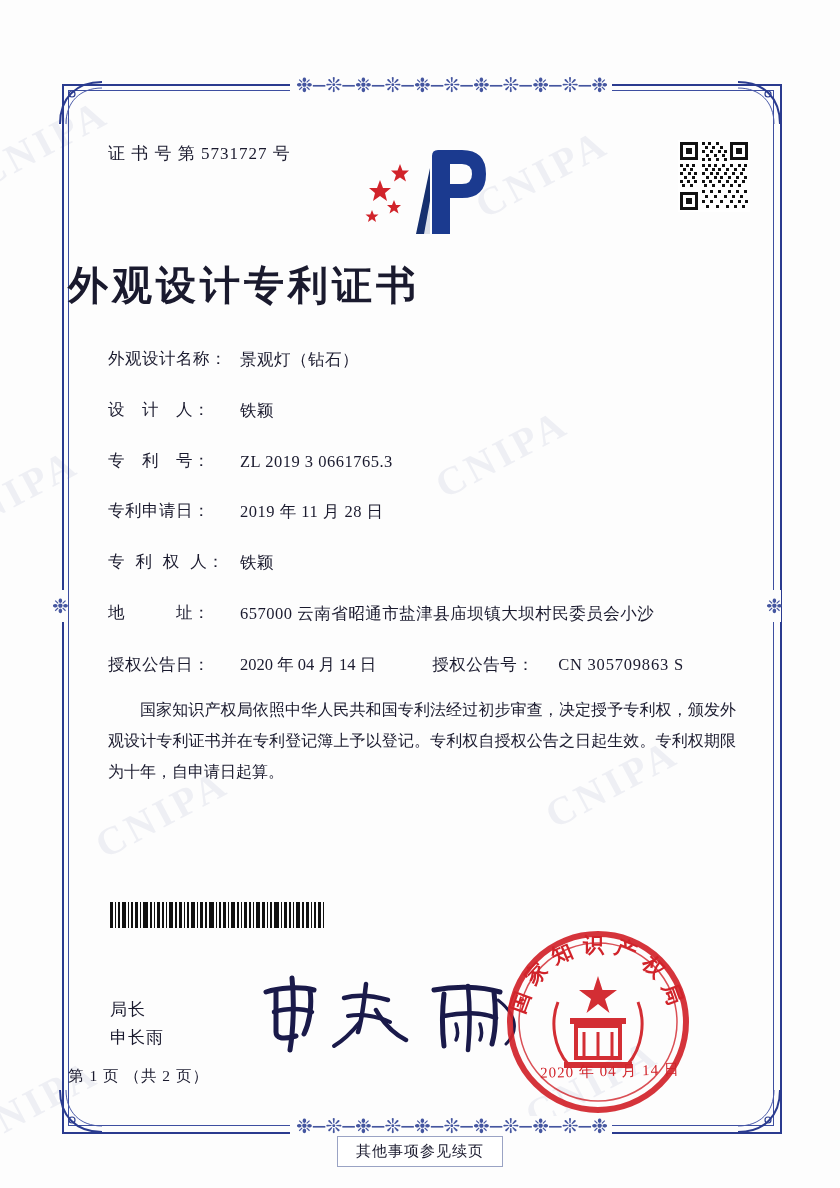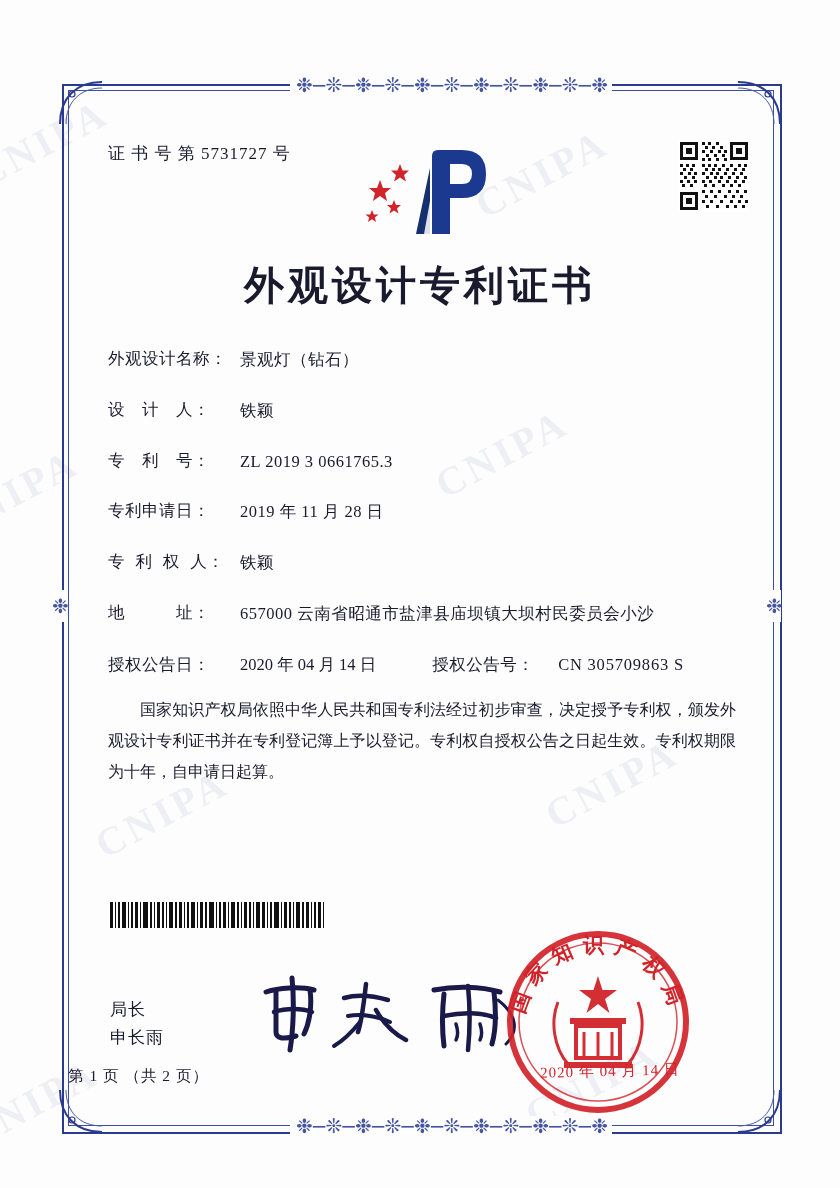--- a/index.html
+++ b/index.html
@@ -134,21 +134,21 @@
     top: 50px;
     width: 72px;
     height: 72px;
   }
 
   .title {
     position: absolute;
     left: 0;
     right: 0;
     top: 168px;
-    text-align: center;
+    text-align: left;
     font-size: 40px;
     font-weight: 700;
     letter-spacing: 4px;
     font-family: "Liberation Serif", "DejaVu Serif", serif;
   }
 
   .fields {
     position: absolute;
     left: 40px;
     top: 258px;
@@ -625,14 +625,15 @@
           <textPath href="#sealArc" startOffset="50%" text-anchor="middle">国家知识产权局</textPath>
         </text>
       </svg>
     </div>
     <div class="seal-date">2020 年 04 月 14 日</div>
 
     <div class="page-no">第 1 页 （共 2 页）</div>
 
   </div>
 
+  <div class="footer-note">其他事项参见续页</div>
 
 </div>
 
 </body></html>

